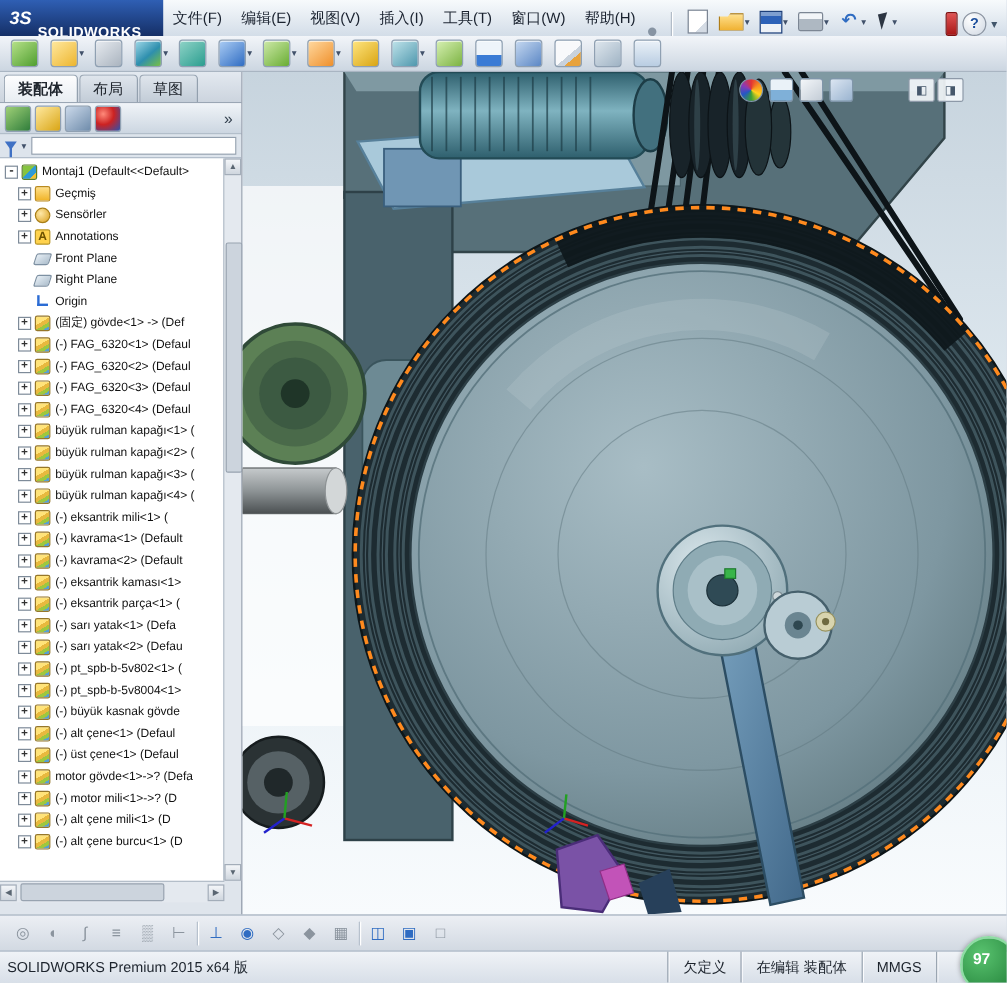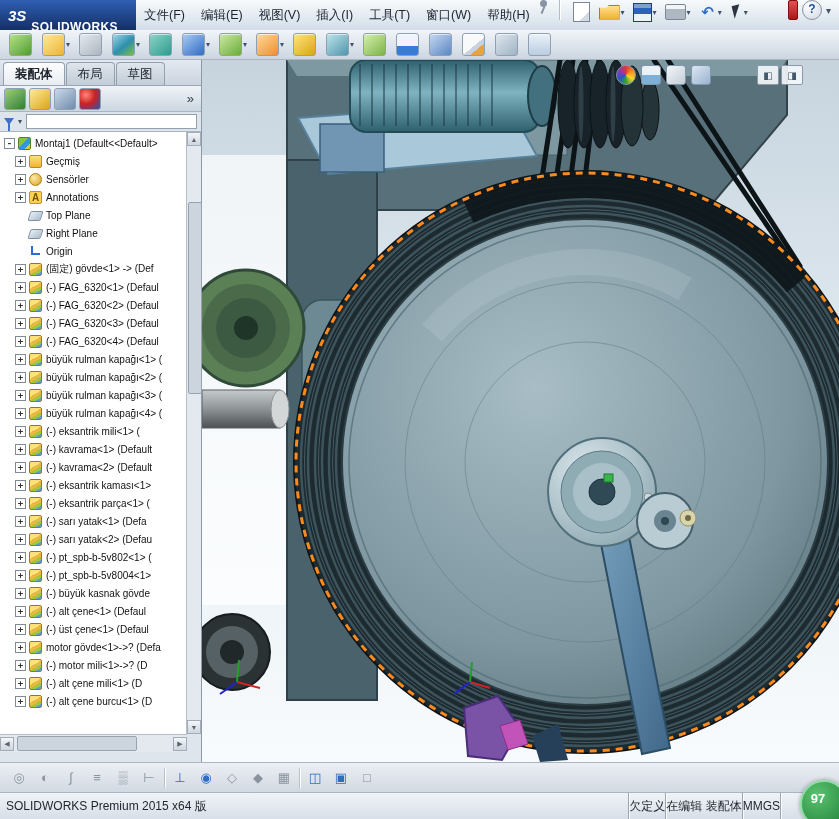--- a/index.html
+++ b/index.html
@@ -3,21 +3,21 @@
 <meta charset="utf-8">
 <style>
   html,body{margin:0;padding:0;background:#cfd8e2;}
   #app{position:relative;width:839px;height:819px;overflow:hidden;
        font-family:"Liberation Sans","DejaVu Sans",sans-serif;
        -webkit-user-select:none;user-select:none;background:#dfe5ec;}
 
   
   #titlebar{position:absolute;left:0;top:0;width:839px;height:30px;
     background:linear-gradient(180deg,#f7fafc,#d3dde8);border-bottom:1px solid #a9b5c3;
-    display:flex;align-items:flex-start;}
+    display:flex;align-items:flex-end;}
   #logo{width:136px;height:30px;flex:none;display:flex;align-items:center;gap:5px;padding-left:8px;box-sizing:border-box;
     background:linear-gradient(180deg,#2f5fb4,#152f66);}
   #logo .mark{color:#fff;font-weight:bold;font-style:italic;font-size:15px;}
   #logo .word{color:#fff;font-weight:bold;font-size:12px;letter-spacing:.4px;margin-top:24px;}
   #menubar{display:flex;align-items:center;height:100%;}
   .menu-item{border:none;background:transparent;font-size:12.5px;color:#1b2330;padding:0 8px;height:100%;cursor:default;font-family:inherit;}
   .pin{width:7px;height:7px;border-radius:50%;background:#8794a3;position:relative;margin:0 8px 0 2px;flex:none;}
   .pin::after{content:"";position:absolute;left:2px;top:6px;width:2px;height:8px;background:#8794a3;transform:rotate(22deg);}
   #qat{display:flex;align-items:center;gap:2px;margin-left:6px;}
   .vsep{width:1px;height:20px;background:#b2bcc8;box-shadow:1px 0 0 #fff;margin:0 4px;flex:none;}
@@ -131,21 +131,21 @@
   .bt{width:22px;height:22px;display:flex;align-items:center;justify-content:center;font-size:13px;border-radius:3px;}
   .b-gray{color:#8b949e;}
   .b-blue{color:#2f6cc2;}
   .b-sep{width:1px;height:20px;background:#b7c1cd;box-shadow:1px 0 0 #fff;}
 
   
   #statusbar{position:absolute;left:0;top:792px;width:839px;height:27px;box-sizing:border-box;
     background:linear-gradient(180deg,#f0f3f7,#d8dfe8);border-top:1px solid #a9b5c3;
     display:flex;align-items:center;font-size:12px;color:#1d242d;padding-left:6px;}
   #sb-spacer{flex:1;}
-  .scell{height:100%;display:flex;align-items:center;padding:0 0;border-left:1px solid #9aa5b1;box-shadow:inset 1px 0 0 #fbfcfe;}
+  .scell{height:100%;display:flex;align-items:center;padding:0 12px;border-left:1px solid #9aa5b1;box-shadow:inset 1px 0 0 #fbfcfe;}
   #sb-end{width:58px;height:100%;border-left:1px solid #9aa5b1;box-shadow:inset 1px 0 0 #fbfcfe;}
   #badge{position:absolute;right:-9px;bottom:-9px;width:44px;height:44px;border-radius:50%;
     background:radial-gradient(circle at 35% 30%,#59c36f,#1f7d36);border:2px solid #8fdca4;
     color:#fff;font-weight:bold;font-size:13px;display:flex;align-items:center;justify-content:center;z-index:50;
     box-shadow:0 0 4px rgba(0,0,0,.35);}
   #badge span{transform:translate(-6px,-6px);}
 </style>
 </head>
 <body>
 
@@ -331,26 +331,26 @@
           <span class="ticon i-sens"></span>
           <span class="tlabel">Sensörler</span>
         </div>
 
         <div class="trow ind1">
           <span class="exp">+</span>
           <span class="ticon i-ann"></span>
           <span class="tlabel">Annotations</span>
         </div>
 
-
         <div class="trow ind1">
           <span class="exp"></span>
           <span class="ticon i-plane"></span>
-          <span class="tlabel">Top Plane</span>
-        </div>
+          <span class="tlabel">Front Plane</span>
+        </div>
+
 
         <div class="trow ind1">
           <span class="exp"></span>
           <span class="ticon i-plane"></span>
           <span class="tlabel">Right Plane</span>
         </div>
 
         <div class="trow ind1">
           <span class="exp"></span>
           <span class="ticon i-origin"></span>

